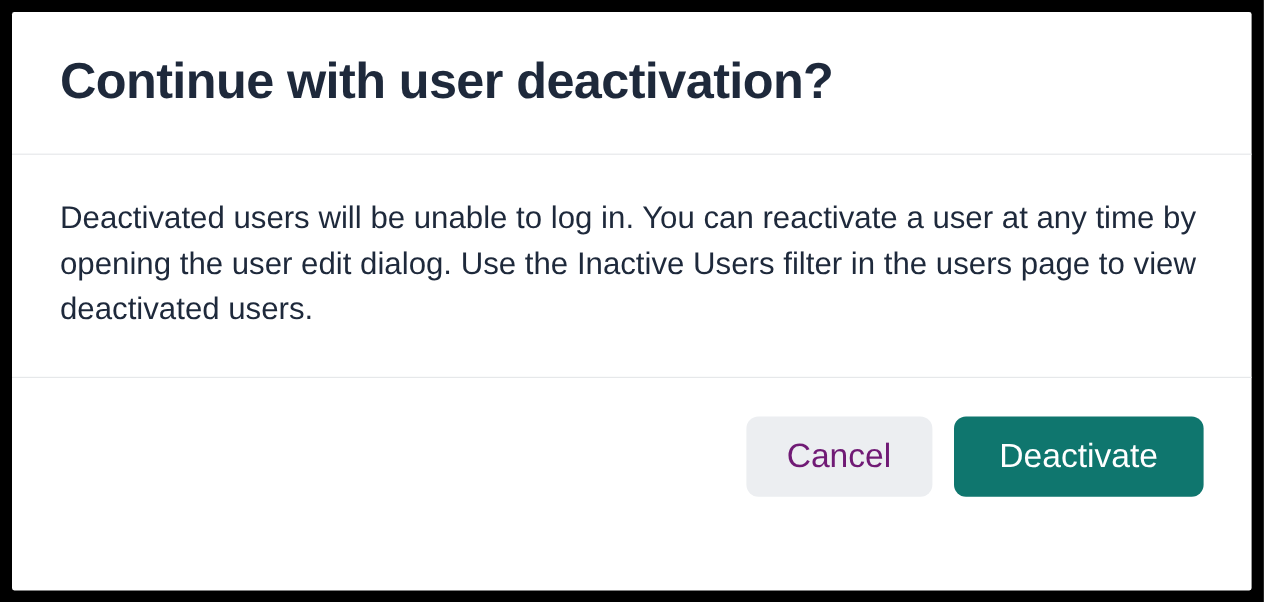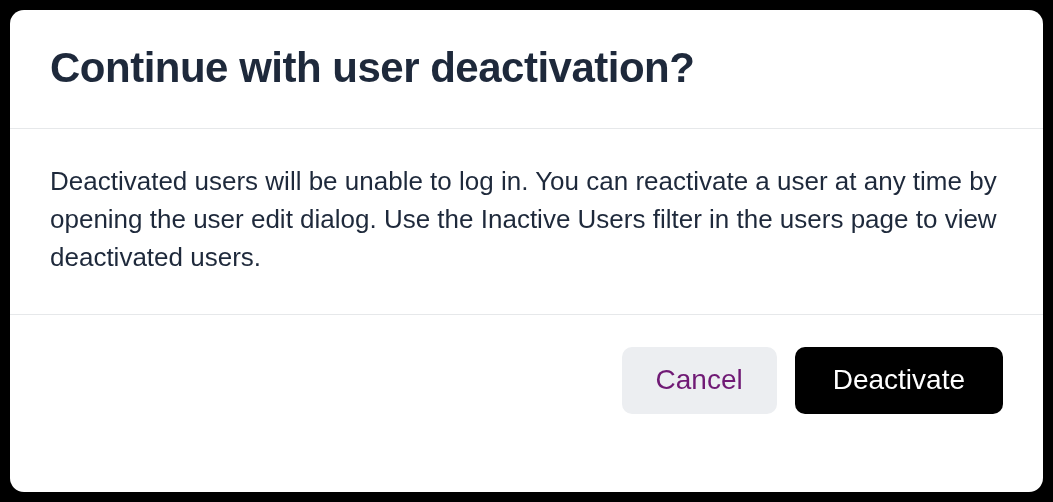--- a/index.html
+++ b/index.html
@@ -10,21 +10,21 @@
       font-family: -apple-system, BlinkMacSystemFont, "Segoe UI", Helvetica, Arial, sans-serif;
       overflow: hidden;
     }
     .dialog {
       position: absolute;
       top: 10px;
       left: 10px;
       right: 10px;
       bottom: 10px;
       background: #fff;
-      border-radius: 14px;
+      border-radius: 2px;
       display: flex;
       flex-direction: column;
     }
     .dialog-header {
       padding: 34px 40px 36px 40px;
       border-bottom: 1px solid #e6e8ea;
     }
     .dialog-title {
       font-size: 42px;
       font-weight: 700;
@@ -56,21 +56,21 @@
       border: none;
       cursor: pointer;
       font-family: inherit;
       line-height: 1.1;
     }
     .btn-secondary {
       background: #eceef1;
       color: #701a75;
     }
     .btn-danger {
-      background: #000000;
+      background: #0f766e;
       color: #fff;
       padding-left: 38px;
       padding-right: 38px;
     }
   </style>
 </head>
 <body>
 
 <div class="dialog">
   <div class="dialog-header">

